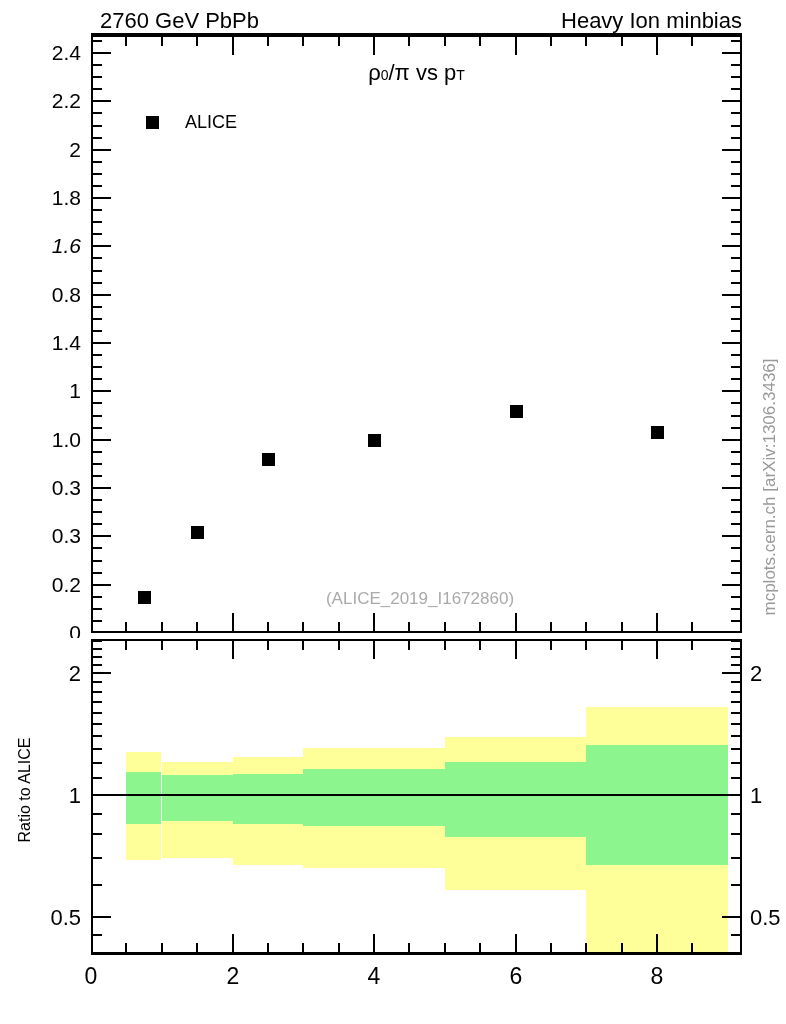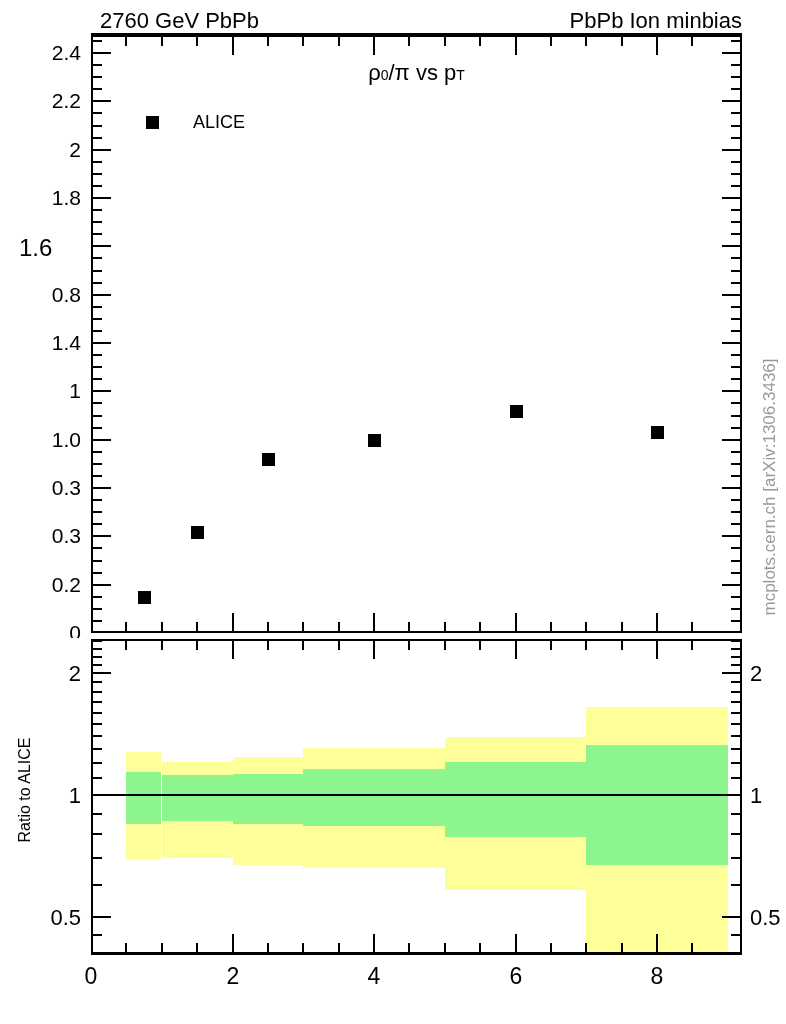--- a/index.html
+++ b/index.html
@@ -29,32 +29,33 @@
   }
   .side-label{font-size:17px;}
   .ratio-title{font-size:16px;color:#000;}
 </style>
 </head>
 <body>
 
 <div class="page">
 
   <div class="abs hdr" style="left:100px;top:8px;">2760 GeV PbPb</div>
-  <div class="abs hdr" style="right:44px;top:8px;text-align:right;">PbPb Ion minbias</div>
+  <div class="abs hdr" style="right:44px;top:8px;text-align:right;">Heavy Ion minbias</div>
 
   <div class="title-row">
     <span class="t-big">ρ</span>
       <span class="t-sup">0</span>
       <span class="t-big">/π vs p</span>
       <span class="t-sub">T</span>
   </div>
 
   <div class="legend-marker" style="left: 146px; top: 116px; background: rgb(0, 0, 0);"></div>
-  <div class="legend-label" style="left:185px;top:112px;margin-left:8px;">ALICE</div>
-
+  <div class="legend-label" style="left:185px;top:112px;">ALICE</div>
+
+  <div class="watermark" style="left: 420px; top: 599px; color: rgb(170, 170, 170);">(ALICE_2019_I1672860)</div>
 
   <div class="vert side-label" style="left: 770px; top: 487px; color: rgb(153, 153, 153);">mcplots.cern.ch [arXiv:1306.3436]</div>
 
   <div class="vert ratio-title" style="left:25px;top:790px;">Ratio to ALICE</div>
 
   <div id="fig" class="abs" style="left:0;top:0;width:786px;height:1024px;">
       <div style="position: absolute; left: 91px; top: 639px; width: 651px; height: 316px; overflow: hidden;">
         <div style="position: absolute; left: 35px; width: 35px; top: 113px; height: 108px; background: rgb(255, 255, 153);"></div>
         <div style="position: absolute; left: 35px; width: 35px; top: 133px; height: 52px; background: rgb(141, 245, 141);"></div>
         <div style="position: absolute; left: 71px; width: 71px; top: 123px; height: 96px; background: rgb(255, 255, 153);"></div>
@@ -156,21 +157,21 @@
       <div style="position: absolute; left: 722px; top: 390px; width: 18px; height: 2px; background: rgb(0, 0, 0);"></div>
       <div style="position: absolute; left: 19px; top: 379px; width: 62px; text-align: right; font-size: 21px;">1</div>
       <div style="position: absolute; left: 93px; top: 342px; width: 18px; height: 2px; background: rgb(0, 0, 0);"></div>
       <div style="position: absolute; left: 722px; top: 342px; width: 18px; height: 2px; background: rgb(0, 0, 0);"></div>
       <div style="position: absolute; left: 19px; top: 331px; width: 62px; text-align: right; font-size: 21px;">1.4</div>
       <div style="position: absolute; left: 93px; top: 294px; width: 18px; height: 2px; background: rgb(0, 0, 0);"></div>
       <div style="position: absolute; left: 722px; top: 294px; width: 18px; height: 2px; background: rgb(0, 0, 0);"></div>
       <div style="position: absolute; left: 19px; top: 283px; width: 62px; text-align: right; font-size: 21px;">0.8</div>
       <div style="position: absolute; left: 93px; top: 245px; width: 18px; height: 2px; background: rgb(0, 0, 0);"></div>
       <div style="position: absolute; left: 722px; top: 245px; width: 18px; height: 2px; background: rgb(0, 0, 0);"></div>
-      <div style="position: absolute; left: 19px; top: 234px; width: 62px; font-size: 24px;">1.6</div>
+      <div style="position: absolute; left: 19px; top: 234px; width: 62px; text-align: right; font-size: 21px; font-style: italic;">1.6</div>
       <div style="position: absolute; left: 93px; top: 197px; width: 18px; height: 2px; background: rgb(0, 0, 0);"></div>
       <div style="position: absolute; left: 722px; top: 197px; width: 18px; height: 2px; background: rgb(0, 0, 0);"></div>
       <div style="position: absolute; left: 19px; top: 186px; width: 62px; text-align: right; font-size: 21px;">1.8</div>
       <div style="position: absolute; left: 93px; top: 149px; width: 18px; height: 2px; background: rgb(0, 0, 0);"></div>
       <div style="position: absolute; left: 722px; top: 149px; width: 18px; height: 2px; background: rgb(0, 0, 0);"></div>
       <div style="position: absolute; left: 19px; top: 138px; width: 62px; text-align: right; font-size: 21px;">2</div>
       <div style="position: absolute; left: 93px; top: 100px; width: 18px; height: 2px; background: rgb(0, 0, 0);"></div>
       <div style="position: absolute; left: 722px; top: 100px; width: 18px; height: 2px; background: rgb(0, 0, 0);"></div>
       <div style="position: absolute; left: 19px; top: 89px; width: 62px; text-align: right; font-size: 21px;">2.2</div>
       <div style="position: absolute; left: 93px; top: 52px; width: 18px; height: 2px; background: rgb(0, 0, 0);"></div>

